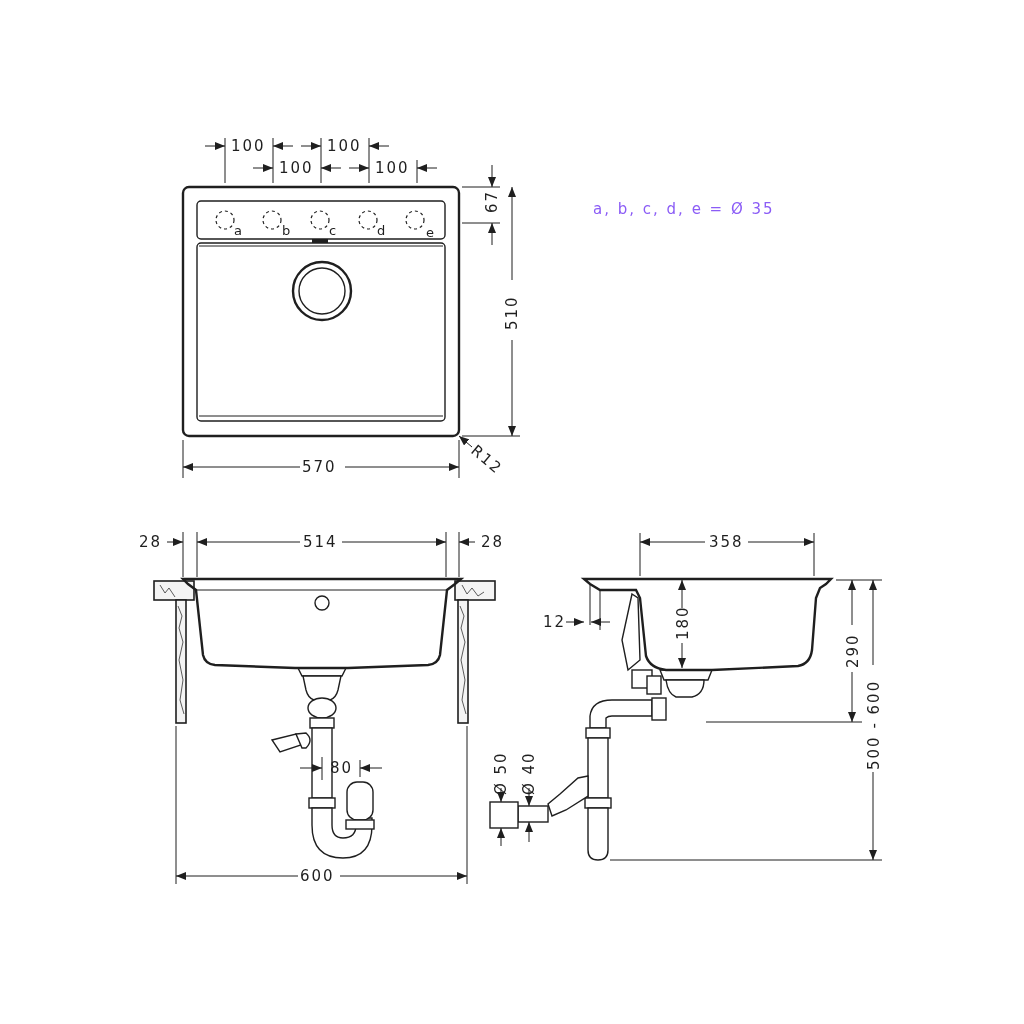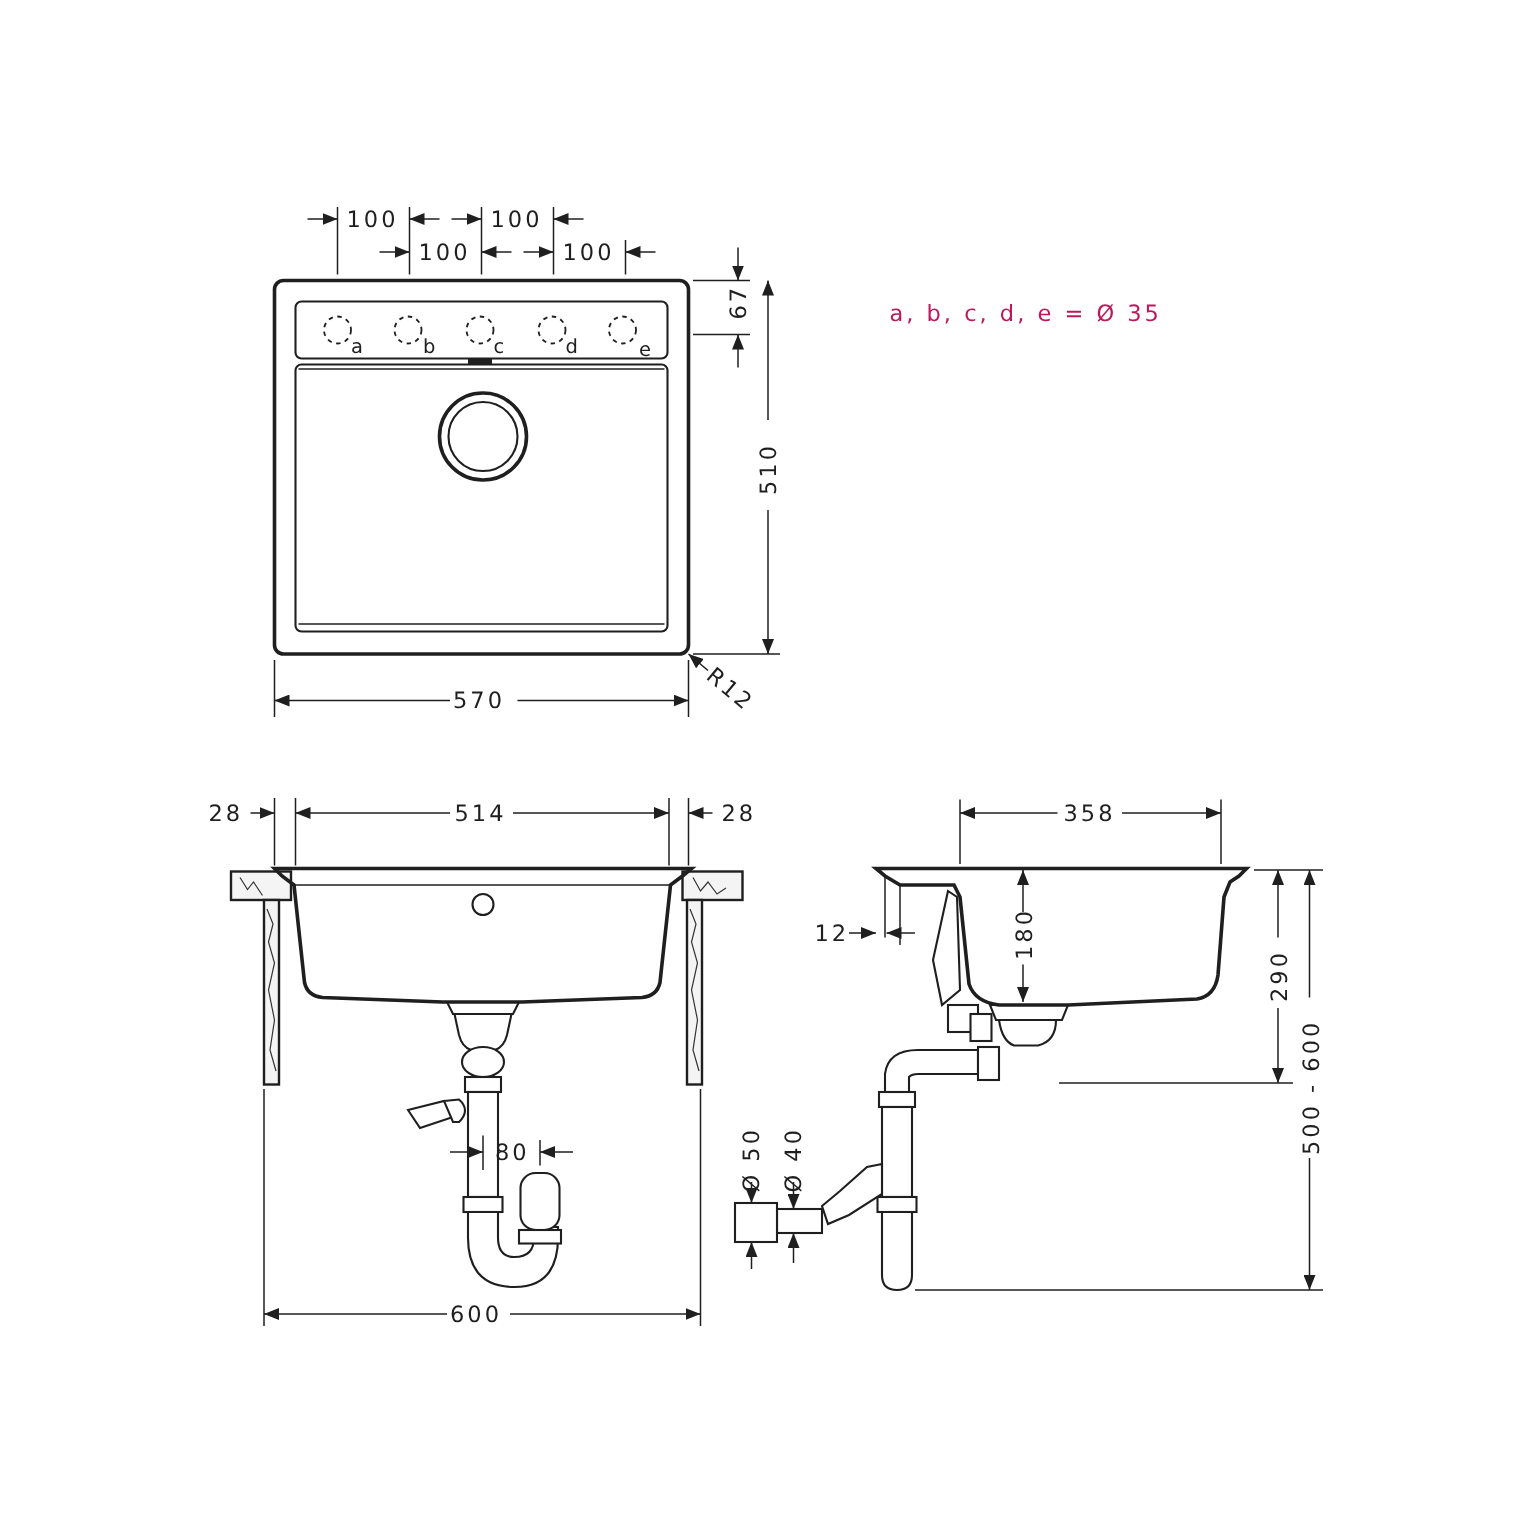--- a/index.html
+++ b/index.html
@@ -8,21 +8,21 @@
   .ln { stroke: #1f1f1f; fill: none; stroke-width: 1.4; }
   .thk { stroke: #1f1f1f; fill: none; stroke-width: 2.4; }
   .thin { stroke: #1f1f1f; fill: none; stroke-width: 1; }
   .dash { stroke: #1f1f1f; fill: none; stroke-width: 1.2; stroke-dasharray: 3 3; }
   .arr { fill: #1f1f1f; stroke: none; }
   .txt { font-family: "DejaVu Sans", sans-serif; font-size: 15px; fill: #1f1f1f; letter-spacing: 2px; }
   .lbl { font-family: "DejaVu Sans", sans-serif; font-size: 13px; fill: #1f1f1f; }
   .wood { fill: #f4f4f4; stroke: #1f1f1f; stroke-width: 1.6; }
   .wood-hatch { stroke: #333; stroke-width: 0.8; fill: none; }
   .pipe { fill: #ffffff; stroke: #1f1f1f; stroke-width: 1.4; }
-  #note { position: absolute; left: 593px; top: 200px; font-family: "DejaVu Sans", sans-serif; font-size: 15px; color: #be185d; letter-spacing: 2px; white-space: nowrap; }
+  #note { position: absolute; left: 593px; top: 200px; font-family: "DejaVu Sans", sans-serif; font-size: 15px; color: #8b5cf6; letter-spacing: 2px; white-space: nowrap; }
 </style>
 </head>
 <body>
 
 <svg width="1024" height="1024" viewBox="0 0 1024 1024">
   <defs>
     <marker id="ah" markerWidth="10" markerHeight="8" refX="10" refY="4" orient="auto" markerUnits="userSpaceOnUse">
       <path d="M0,0 L10,4 L0,8 Z" class="arr"></path>
     </marker>
   </defs>

